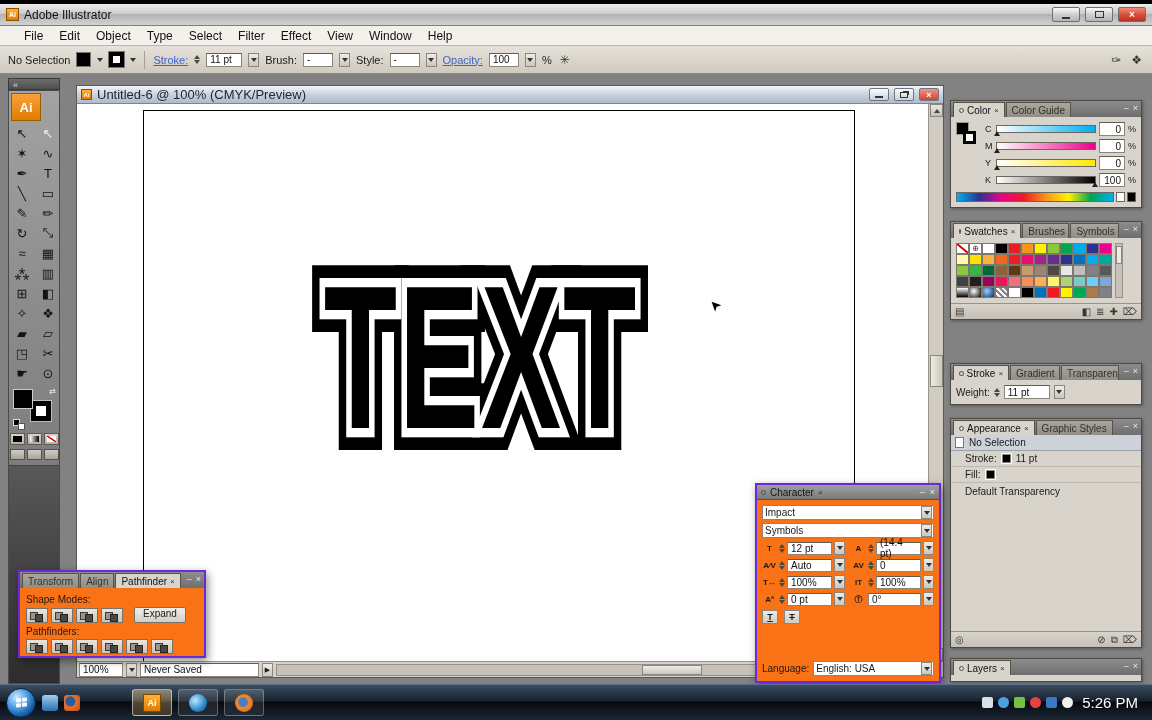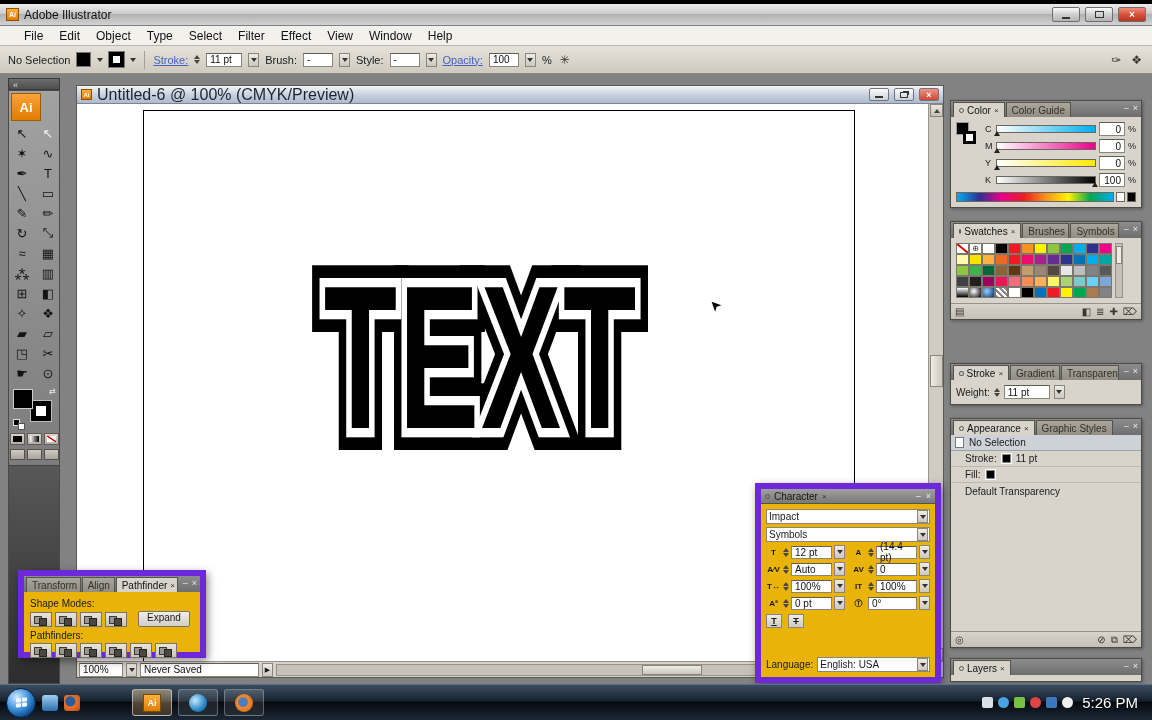--- a/index.html
+++ b/index.html
@@ -71,21 +71,21 @@
   .scr-row{display:flex;gap:2px;justify-content:center;margin-top:4px}
   .scr-btn{width:15px;height:11px;background:linear-gradient(#cfcbc3,#a8a49c);border:1px solid #55524b}
   .tb-fill{flex:1;background:linear-gradient(#585858,#2d2d2d);margin-top:5px;border-top:1px solid #444}
 
   
   .docwin{position:absolute;left:76px;top:11px;width:868px;height:593px;background:#d4d0c8;border:1px solid #59594f}
   .doc-titlebar{position:absolute;left:0;top:0;right:0;height:18px;display:flex;align-items:center;gap:5px;padding:0 4px;
     background:linear-gradient(#f2f5f9,#c6cfdb 55%,#aebacc);border-bottom:1px solid #7d8593}
   .doc-ico{width:11px;height:11px;background:linear-gradient(#ffb13b,#e07c00);border:1px solid #8a5200;color:#fff;
     font-size:6px;font-weight:bold;display:flex;align-items:center;justify-content:center}
-  .doc-title{font-size:16px;color:#1c2430}
+  .doc-title{font-size:13px;color:#1c2430}
   .dbtn{width:20px;height:13px;border:1px solid #6f7582;border-radius:2px;display:flex;align-items:center;justify-content:center;
     background:linear-gradient(#fdfdfd,#c9cfd9)}
   .dbtn.close{background:linear-gradient(#ef9382,#cc4832);color:#fff;font-size:9px;font-weight:bold}
   .g-rst{width:8px;height:6px;border:1px solid #333;box-shadow:2px -2px 0 -1px #333}
   .doc-canvas{position:absolute;left:0;top:18px;right:15px;bottom:16px;background:#fff;overflow:hidden}
   .artboard{position:absolute;left:66px;top:6px;width:712px;height:760px;border:1px solid #000}
   .big-text{position:absolute;left:404px;top:253px;transform:translate(-50%,-50%) scaleY(1.7);display:grid}
   .big-text span{grid-area:1/1;font-family:"Liberation Sans",sans-serif;font-weight:900;font-size:120px;
     line-height:1;letter-spacing:2px;white-space:nowrap}
   .bt-outline{-webkit-text-stroke:26px #000;color:#000}
@@ -152,21 +152,21 @@
 
   .stroke-row{display:flex;align-items:center;gap:4px}
 
   .ap-row{display:flex;align-items:center;gap:5px;height:16px;padding:0 4px;border-bottom:1px solid #bdb9b1;font-size:10px}
   .ap-head{background:#cdd2d8;border-bottom:1px solid #9aa0a8}
   .ap-chip{width:9px;height:9px;background:#000;border:1px solid #888;outline:1px solid #fff}
   .ap-pageico{width:9px;height:11px;background:#fff;border:1px solid #777}
   .ap-fillrest{height:132px}
 
   
-  .float{position:absolute;background:#eab308;border:6px solid #6d28d9;box-shadow:2px 3px 8px rgba(0,0,0,.45)}
+  .float{position:absolute;background:#f97316;border:2px solid #6d28d9;box-shadow:2px 3px 8px rgba(0,0,0,.45)}
   .pf-panel{left:18px;top:496px;width:188px;height:88px}
   .pf-label{font-size:10px;margin:3px 0 2px}
   .pf-row{display:flex;align-items:center;gap:3px}
   .pf-group{display:flex;gap:3px}
   .pf-btn{width:22px;height:15px;background:linear-gradient(#e9e5dd,#c8c4bb);border:1px solid #77736a;position:relative}
   .pf-btn .sqA{position:absolute;left:3px;top:3px;width:8px;height:8px;background:#9a968e;border:1px solid #3c3a35}
   .pf-btn .sqB{position:absolute;left:8px;top:5px;width:8px;height:8px;background:#4a4843;border:1px solid #26241f}
   .expand{margin-left:8px;height:16px;padding:0 8px;font-size:10px;background:linear-gradient(#f2efe9,#d2cec5);
     border:1px solid #77736a;border-radius:2px}
 

